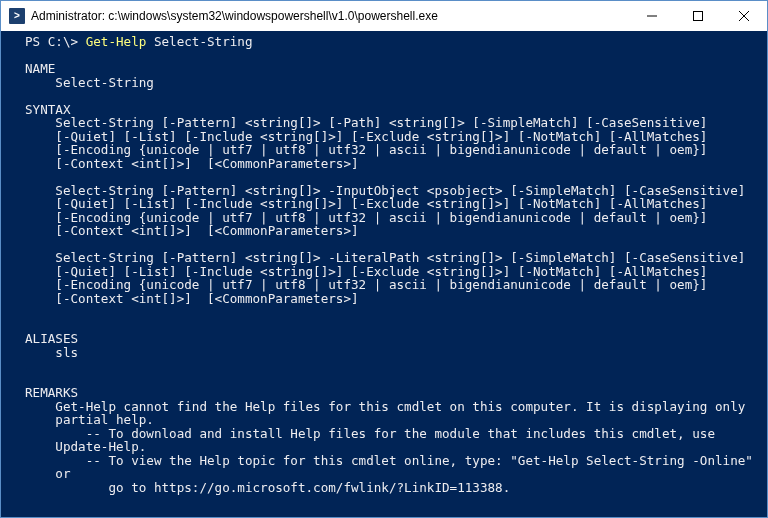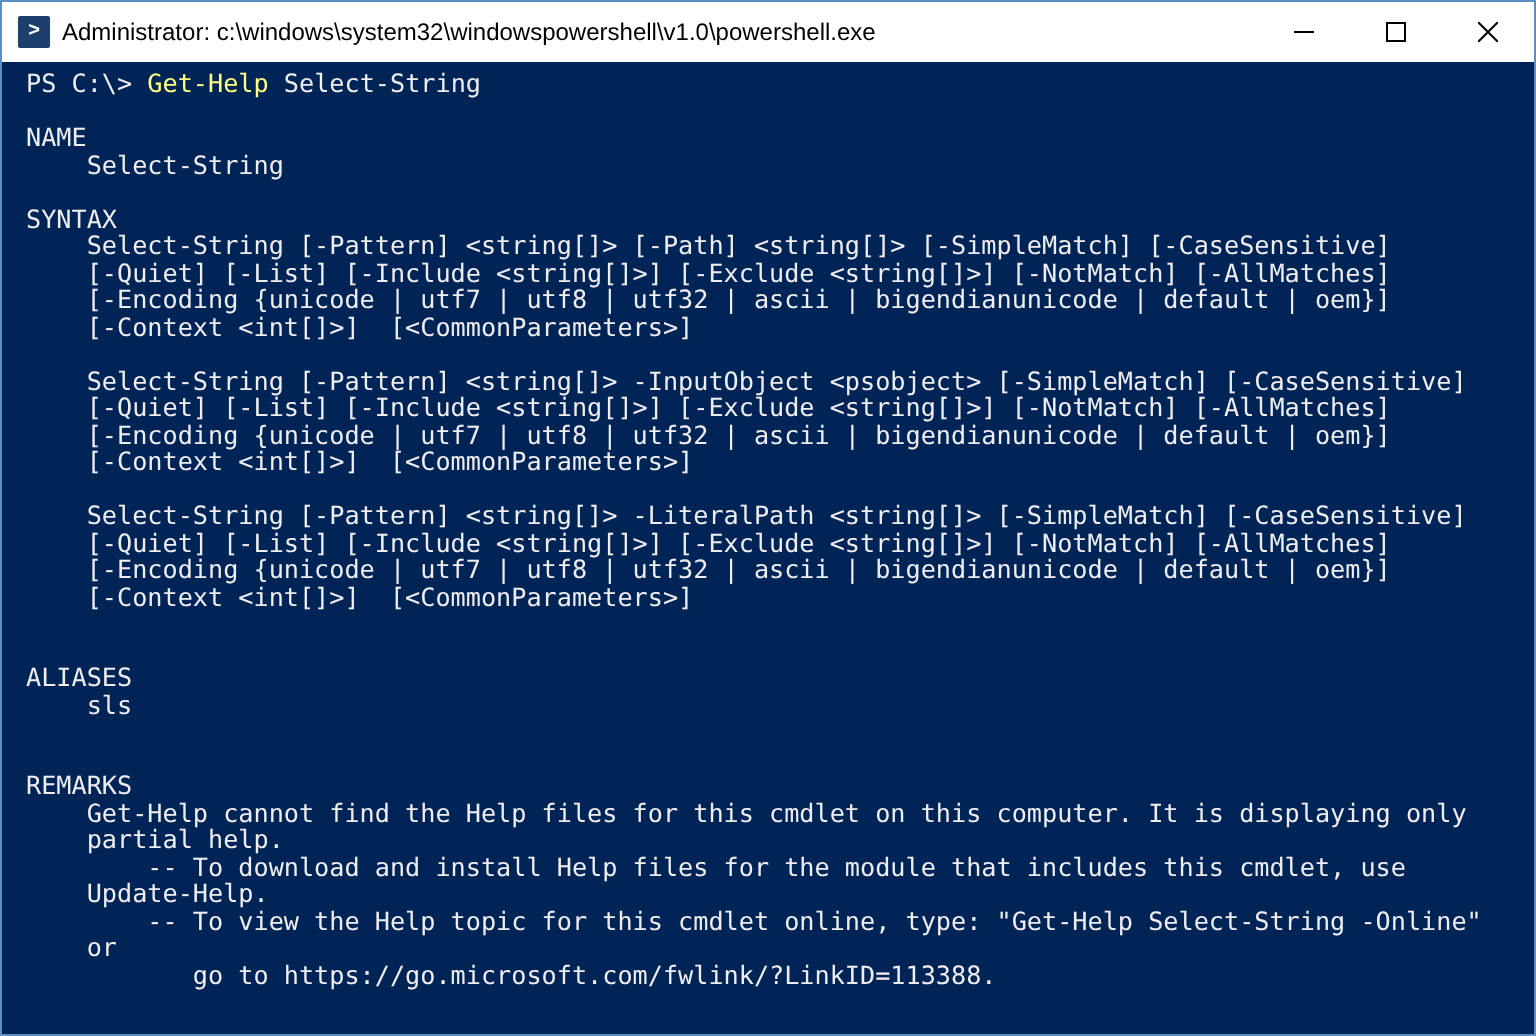--- a/index.html
+++ b/index.html
@@ -5,21 +5,21 @@
   * { margin: 0; padding: 0; box-sizing: border-box; }
   html, body { width: 768px; height: 518px; overflow: hidden; font-family: "Segoe UI", Tahoma, sans-serif; background: #fff; }
   .window { width: 768px; height: 518px; border: 1px solid #5a8ec7; display: flex; flex-direction: column; background: #fff; }
   .titlebar { height: 30px; background: #fff; display: flex; align-items: center; }
   .titlebar .icon { width: 16px; height: 16px; margin: 0 6px 0 8px; background: #1c3f6e; position: relative; border-radius: 1px; display: flex; align-items: center; justify-content: center; }
   .titlebar .icon::after { content: ">"; color: #fff; font-size: 10px; font-weight: bold; line-height: 1; }
   .titlebar .title { flex: 1; font-size: 12px; color: #000; white-space: nowrap; overflow: hidden; }
   .winbtns { display: flex; height: 100%; }
   .winbtn { width: 46px; height: 100%; display: flex; align-items: center; justify-content: center; color: #000; font-size: 10px; }
   .winbtn svg { width: 10px; height: 10px; }
-  .terminal { flex: 1; background: #012456; padding: 4px 12px; font-family: Consolas, "Lucida Console", monospace; font-size: 12.6px; line-height: 13.5px; color: #eeedf0; white-space: pre; overflow: hidden; letter-spacing: 0; }
+  .terminal { flex: 1; background: #012456; padding: 4px 24px; font-family: Consolas, "Lucida Console", monospace; font-size: 12.6px; line-height: 13.5px; color: #eeedf0; white-space: pre; overflow: hidden; letter-spacing: 0; }
   .prompt { color: #eeedf0; }
   .cmd-yellow { color: #fefe7e; }
   .cmd-white { color: #eeedf0; }
 </style>
 </head>
 <body>
 
 <div class="window">
   <div class="titlebar">
     <div class="icon"></div>

